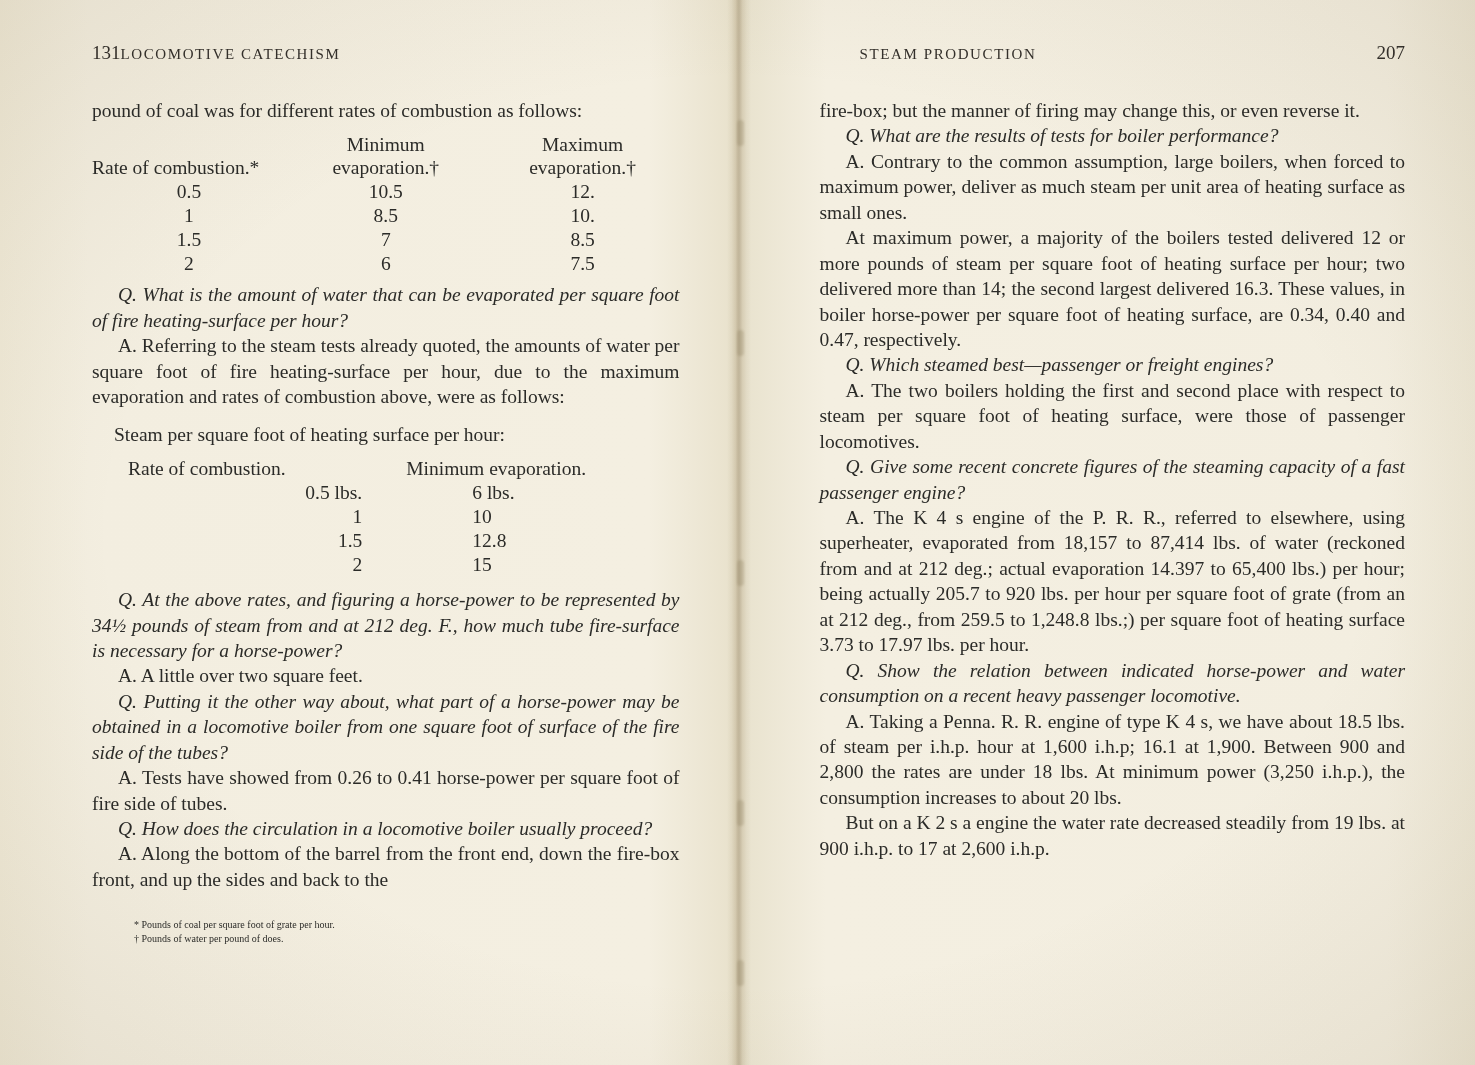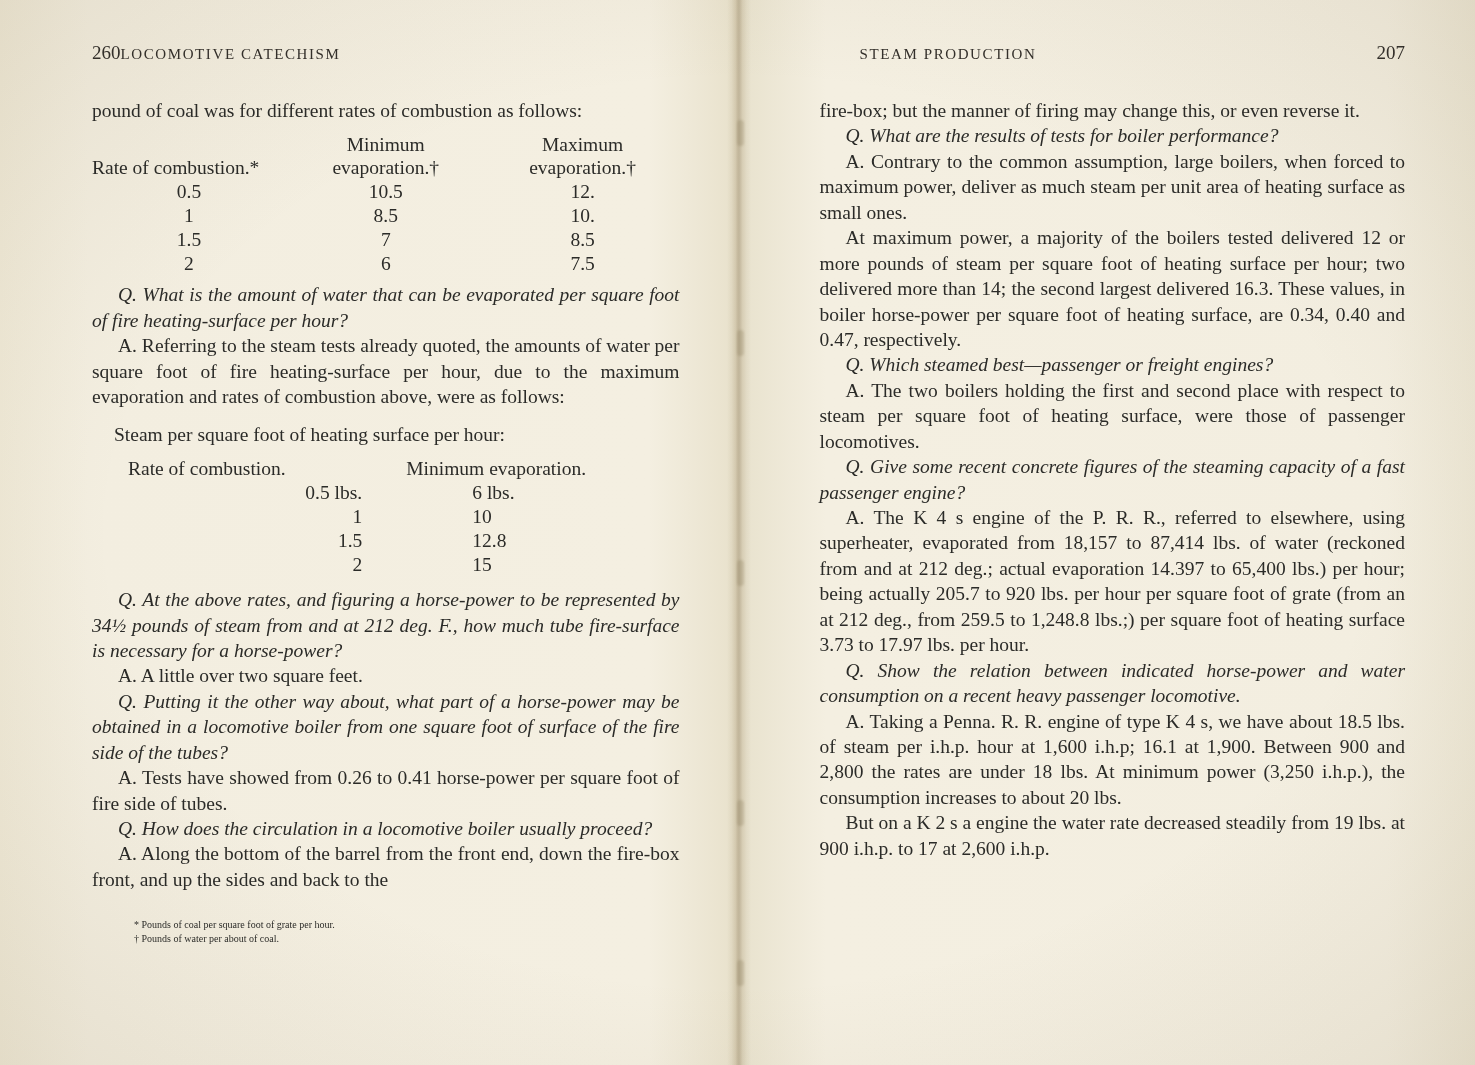--- a/index.html
+++ b/index.html
@@ -120,21 +120,21 @@
   }
   .footnotes div { white-space: nowrap; }
 </style>
 </head>
 <body>
 
 <div class="book">
 
   <div class="page page-left">
     <div class="running-head">
-      <span class="folio">260</span>
+      <span class="folio">131</span>
       <span class="title">LOCOMOTIVE CATECHISM</span>
       <span class="spacer"></span>
     </div>
 
     <div class="col-body">
       <p>pound of coal was for different rates of combustion as follows:</p>
 
       <table class="tbl t1">
         <tbody>
           <tr class="hdr-top">
@@ -202,21 +202,21 @@
 
       <p class="indent italic" style="margin-top:10px;">Q. At the above rates, and figuring a horse-power to be represented by 34½ pounds of steam from and at 212 deg. F., how much tube fire-surface is necessary for a horse-power?</p>
       <p class="indent">A. A little over two square feet.</p>
       <p class="indent italic">Q. Putting it the other way about, what part of a horse-power may be obtained in a locomotive boiler from one square foot of surface of the fire side of the tubes?</p>
       <p class="indent">A. Tests have showed from 0.26 to 0.41 horse-power per square foot of fire side of tubes.</p>
       <p class="indent italic">Q. How does the circulation in a locomotive boiler usually proceed?</p>
       <p class="indent">A. Along the bottom of the barrel from the front end, down the fire-box front, and up the sides and back to the</p>
 
       <div class="footnotes">
         <div>* Pounds of coal per square foot of grate per hour.</div>
-        <div>† Pounds of water per about of coal.</div>
+        <div>† Pounds of water per pound of does.</div>
       </div>
     </div>
   </div>
 
   <div class="page page-right">
     <div class="running-head">
       <span class="title">STEAM PRODUCTION</span>
       <span class="folio">207</span>
     </div>
 

